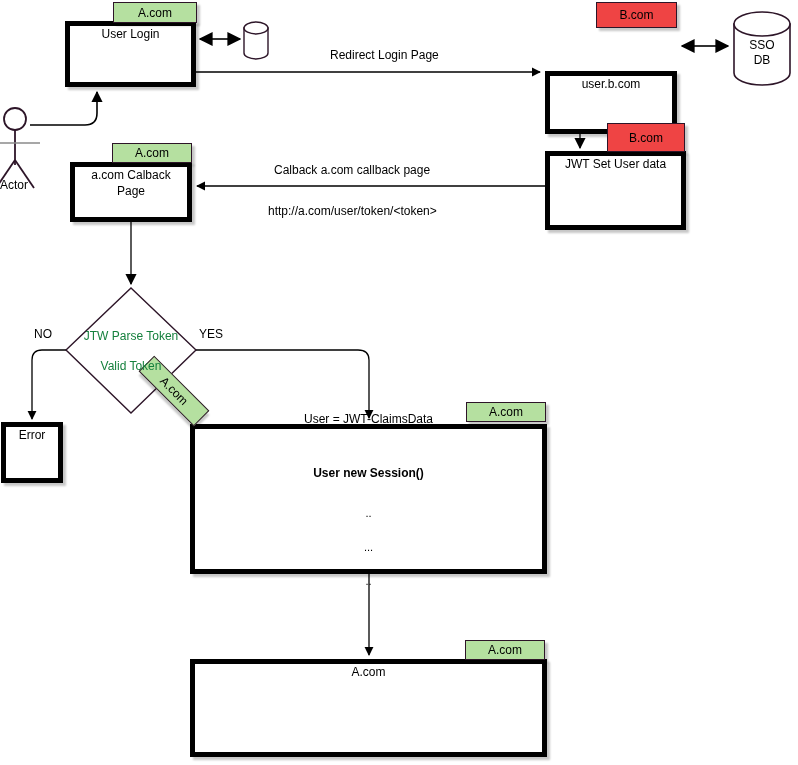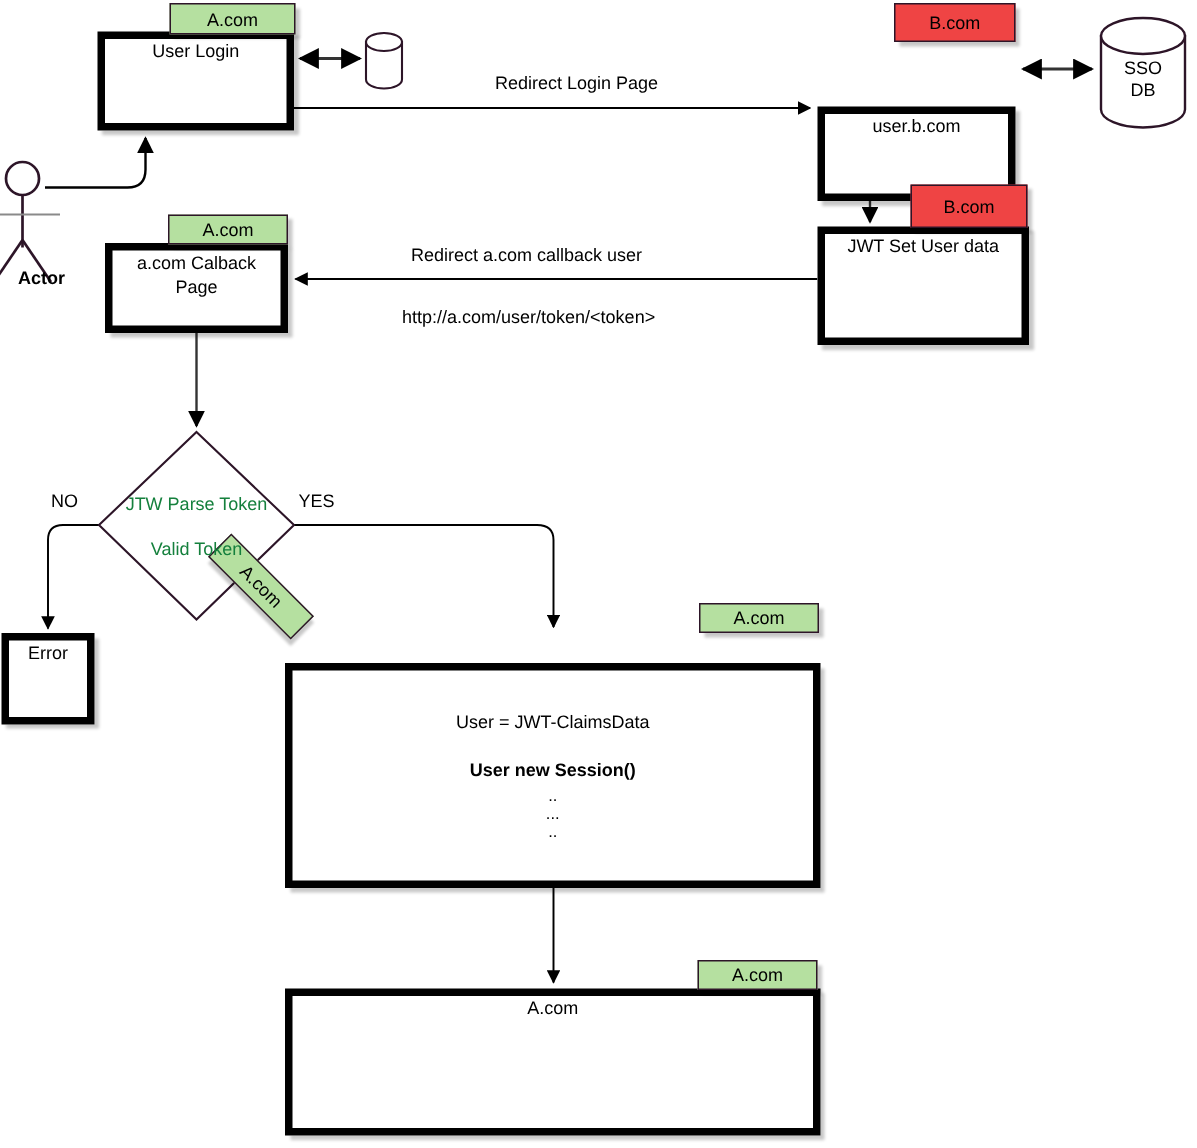--- a/index.html
+++ b/index.html
@@ -187,36 +187,36 @@
     <span>A.com</span>
   </div>
 
   <div class="node" style="left:1px; top:422px; width:62px; height:61px;">
     <span class="node-text">Error</span>
   </div>
 
   <div class="tag green" style="left:466px; top:402px; width:80px; height:20px;">
     <span>A.com</span>
   </div>
-  <div class="node" style="left:190px; top:442px; width:357px; height:150px; flex-direction:column; justify-content:center;">
+  <div class="node" style="left:190px; top:424px; width:357px; height:150px; flex-direction:column; justify-content:center;gap:22px;">
     <span class="node-text" style="margin-bottom:16px;">User = JWT-ClaimsData</span>
     <span class="node-text" style="margin-bottom:4px;font-weight:bold;">User new Session()</span>
     <span class="node-text" style="font-size:11px;line-height:1.1;">..</span>
     <span class="node-text" style="font-size:11px;line-height:1.1;">...</span>
     <span class="node-text" style="font-size:11px;line-height:1.1;">..</span>
   </div>
 
   <div class="tag green" style="left:465px; top:640px; width:80px; height:20px;">
     <span>A.com</span>
   </div>
   <div class="node" style="left:190px; top:659px; width:357px; height:98px;">
     <span class="node-text">A.com</span>
   </div>
 
   <div class="edge-label" style="left:330px; top:48px;">Redirect Login Page</div>
 
-  <div class="edge-label" style="left:274px; top:163px;">Redirect a.com callback user</div>
+  <div class="edge-label" style="left:274px; top:163px;">Calback a.com callback page</div>
 
   <div class="edge-label" style="left:268px; top:204px;">http://a.com/user/token/&lt;token&gt;</div>
 
-  <div class="edge-label" style="left:12px; top:178px;font-weight:bold;">Actor</div>
+  <div class="edge-label" style="left:0px; top:178px;">Actor</div>
 
 </div>
 
 </body></html>

